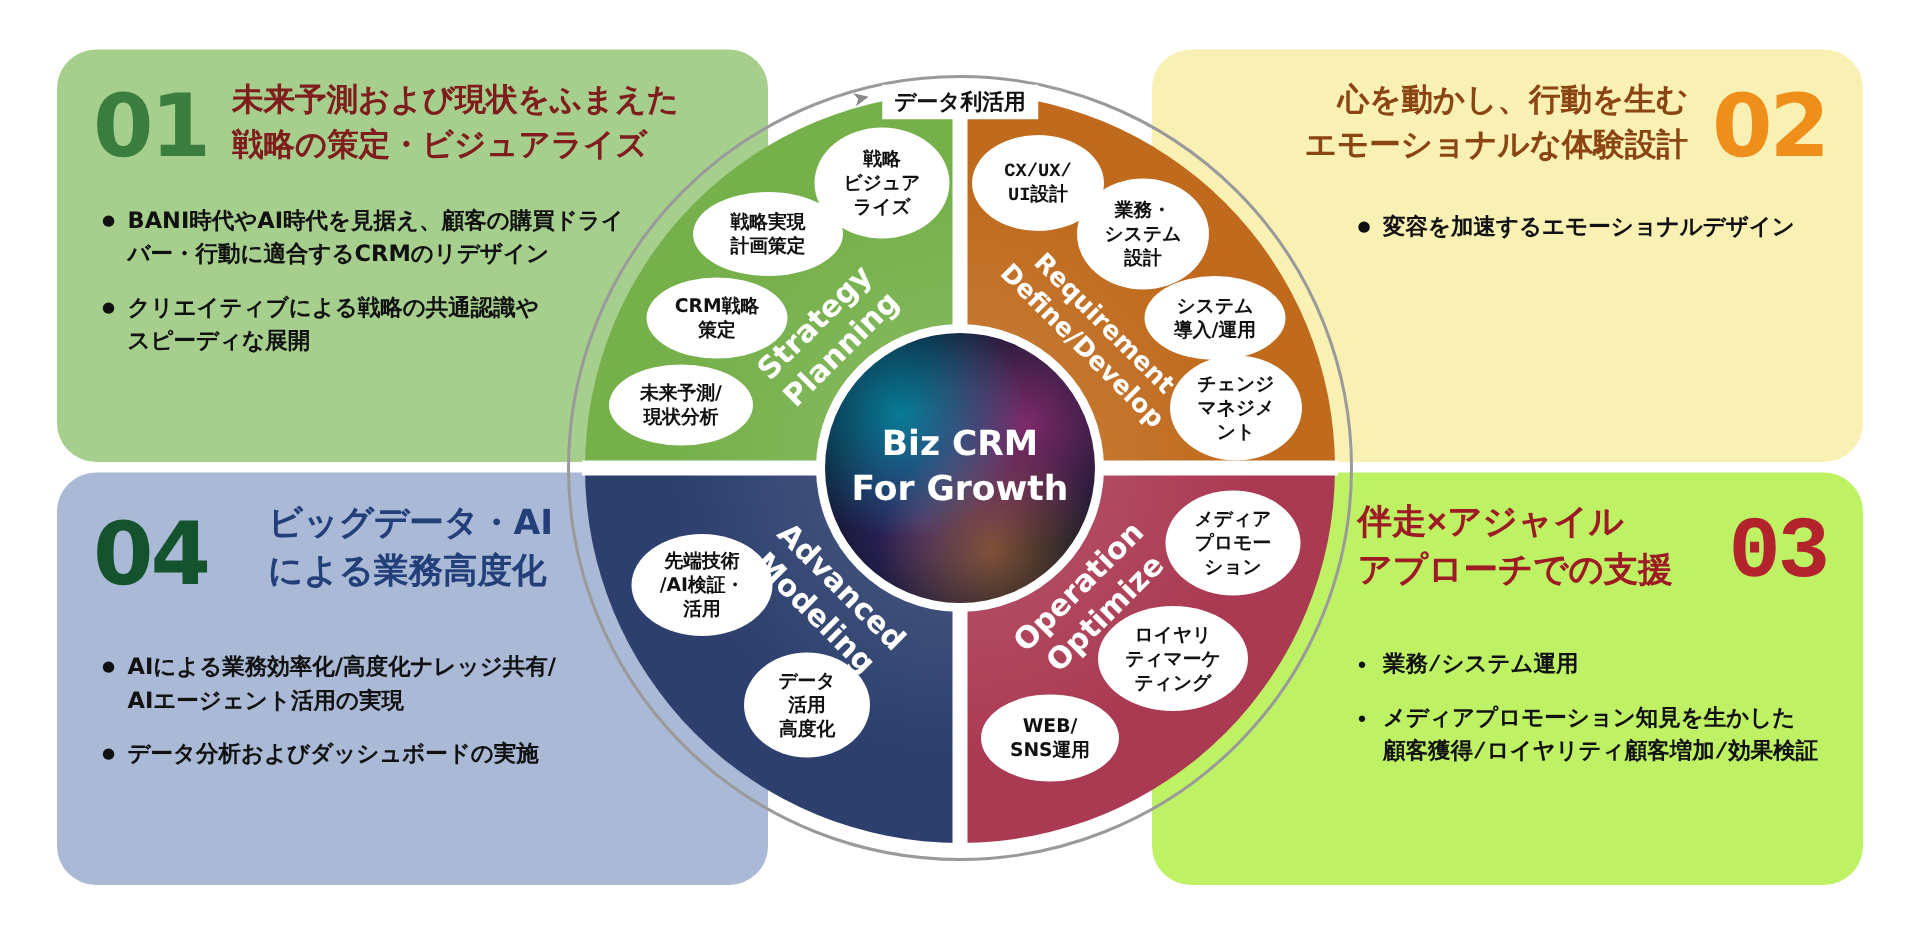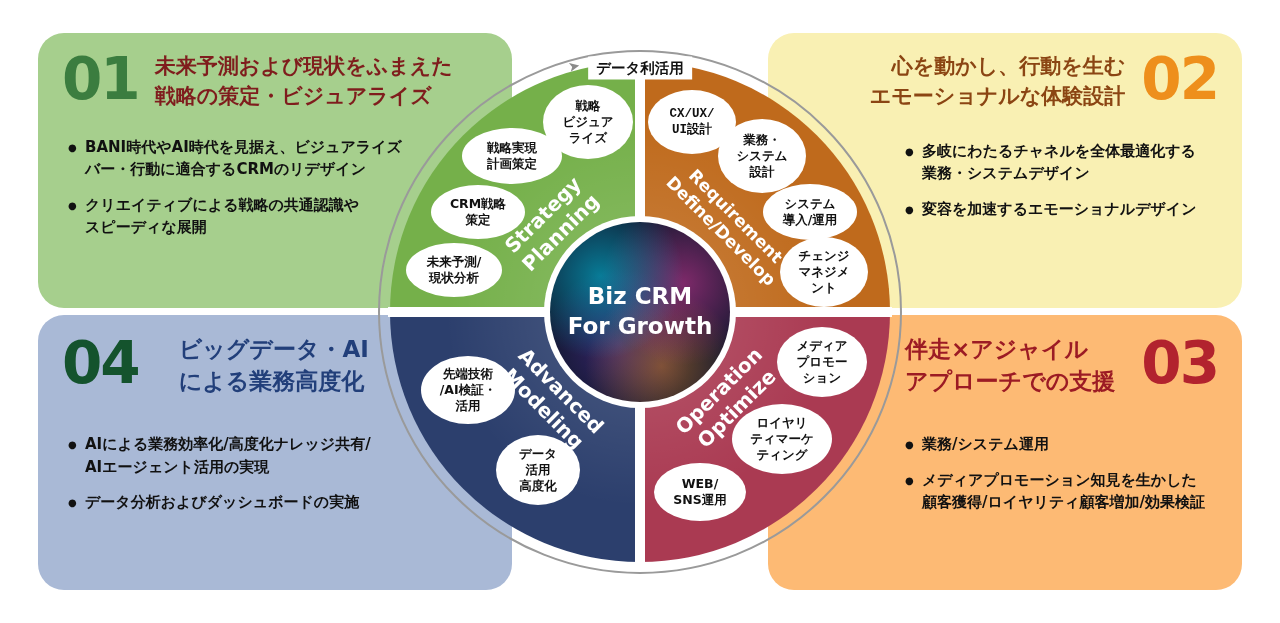--- a/index.html
+++ b/index.html
@@ -4,23 +4,23 @@
 <style>
   * { box-sizing: border-box; margin: 0; padding: 0; }
   body { background:#fff; font-family:"DejaVu Sans","Liberation Sans",sans-serif; }
   .stage { position:relative; width:1280px; height:623px; background:#fff; overflow:hidden; }
 
   
   .panel { position:absolute; width:474px; height:275px; border-radius:26px; }
   .panel.green  { left:38px;  top:33px;  background:#a6cf8d; }
   .panel.yellow { left:768px; top:33px;  background:#f9f0b3; }
   .panel.blue   { left:38px;  top:315px; background:#a9b9d6; }
-  .panel.red    { left:768px; top:315px; background:#fdba74; }
-
-  .panel-head { display:flex; align-items:center; }
+  .panel.red    { left:768px; top:315px; background:#bef264;font-family:Liberation Mono, monospace; }
+
+  .panel-head { display:flex; align-items:flex-end; }
   .green .panel-head  { padding:14px 20px 0 24px; gap:16px; }
   .yellow .panel-head { padding:14px 24px 0 20px; gap:16px; justify-content:flex-end; }
   .blue .panel-head   { padding:14px 20px 0 24px; gap:16px; }
   .red .panel-head    { padding:14px 24px 0 137px; justify-content:space-between; }
 
   .num { font-size:58px; font-weight:bold; line-height:0.95; letter-spacing:-2px; }
   .green .num  { color:#3b7d3f; }
   .yellow .num { color:#ee8f1c; }
   .red .num    { color:#b2232e; }
   .blue .num   { color:#14532d; }
@@ -90,36 +90,34 @@
 
 <div class="stage">
 
   <div class="panel green">
     <div class="panel-head">
       <div class="num">01</div>
       <div class="title">未来予測および現状をふまえた
 戦略の策定・ビジュアライズ</div>
     </div>
     <div class="bullets">
-      <div class="bullet">BANI時代やAI時代を見据え、ビジュアライズ
+      <div class="bullet">BANI時代やAI時代を見据え、顧客の購買ドライ
 バー・行動に適合するCRMのリデザイン</div>
       <div class="bullet">クリエイティブによる戦略の共通認識や
 スピーディな展開</div>
     </div>
   </div>
 
   <div class="panel yellow">
     <div class="panel-head">
       <div class="title">心を動かし、行動を生む
 エモーショナルな体験設計</div>
       <div class="num">02</div>
     </div>
     <div class="bullets">
-      <div class="bullet">多岐にわたるチャネルを全体最適化する
-業務・システムデザイン</div>
       <div class="bullet">変容を加速するエモーショナルデザイン</div>
     </div>
   </div>
 
   <div class="panel blue">
     <div class="panel-head">
       <div class="num">04</div>
       <div class="title">ビッグデータ・AI
 による業務高度化</div>
     </div>

